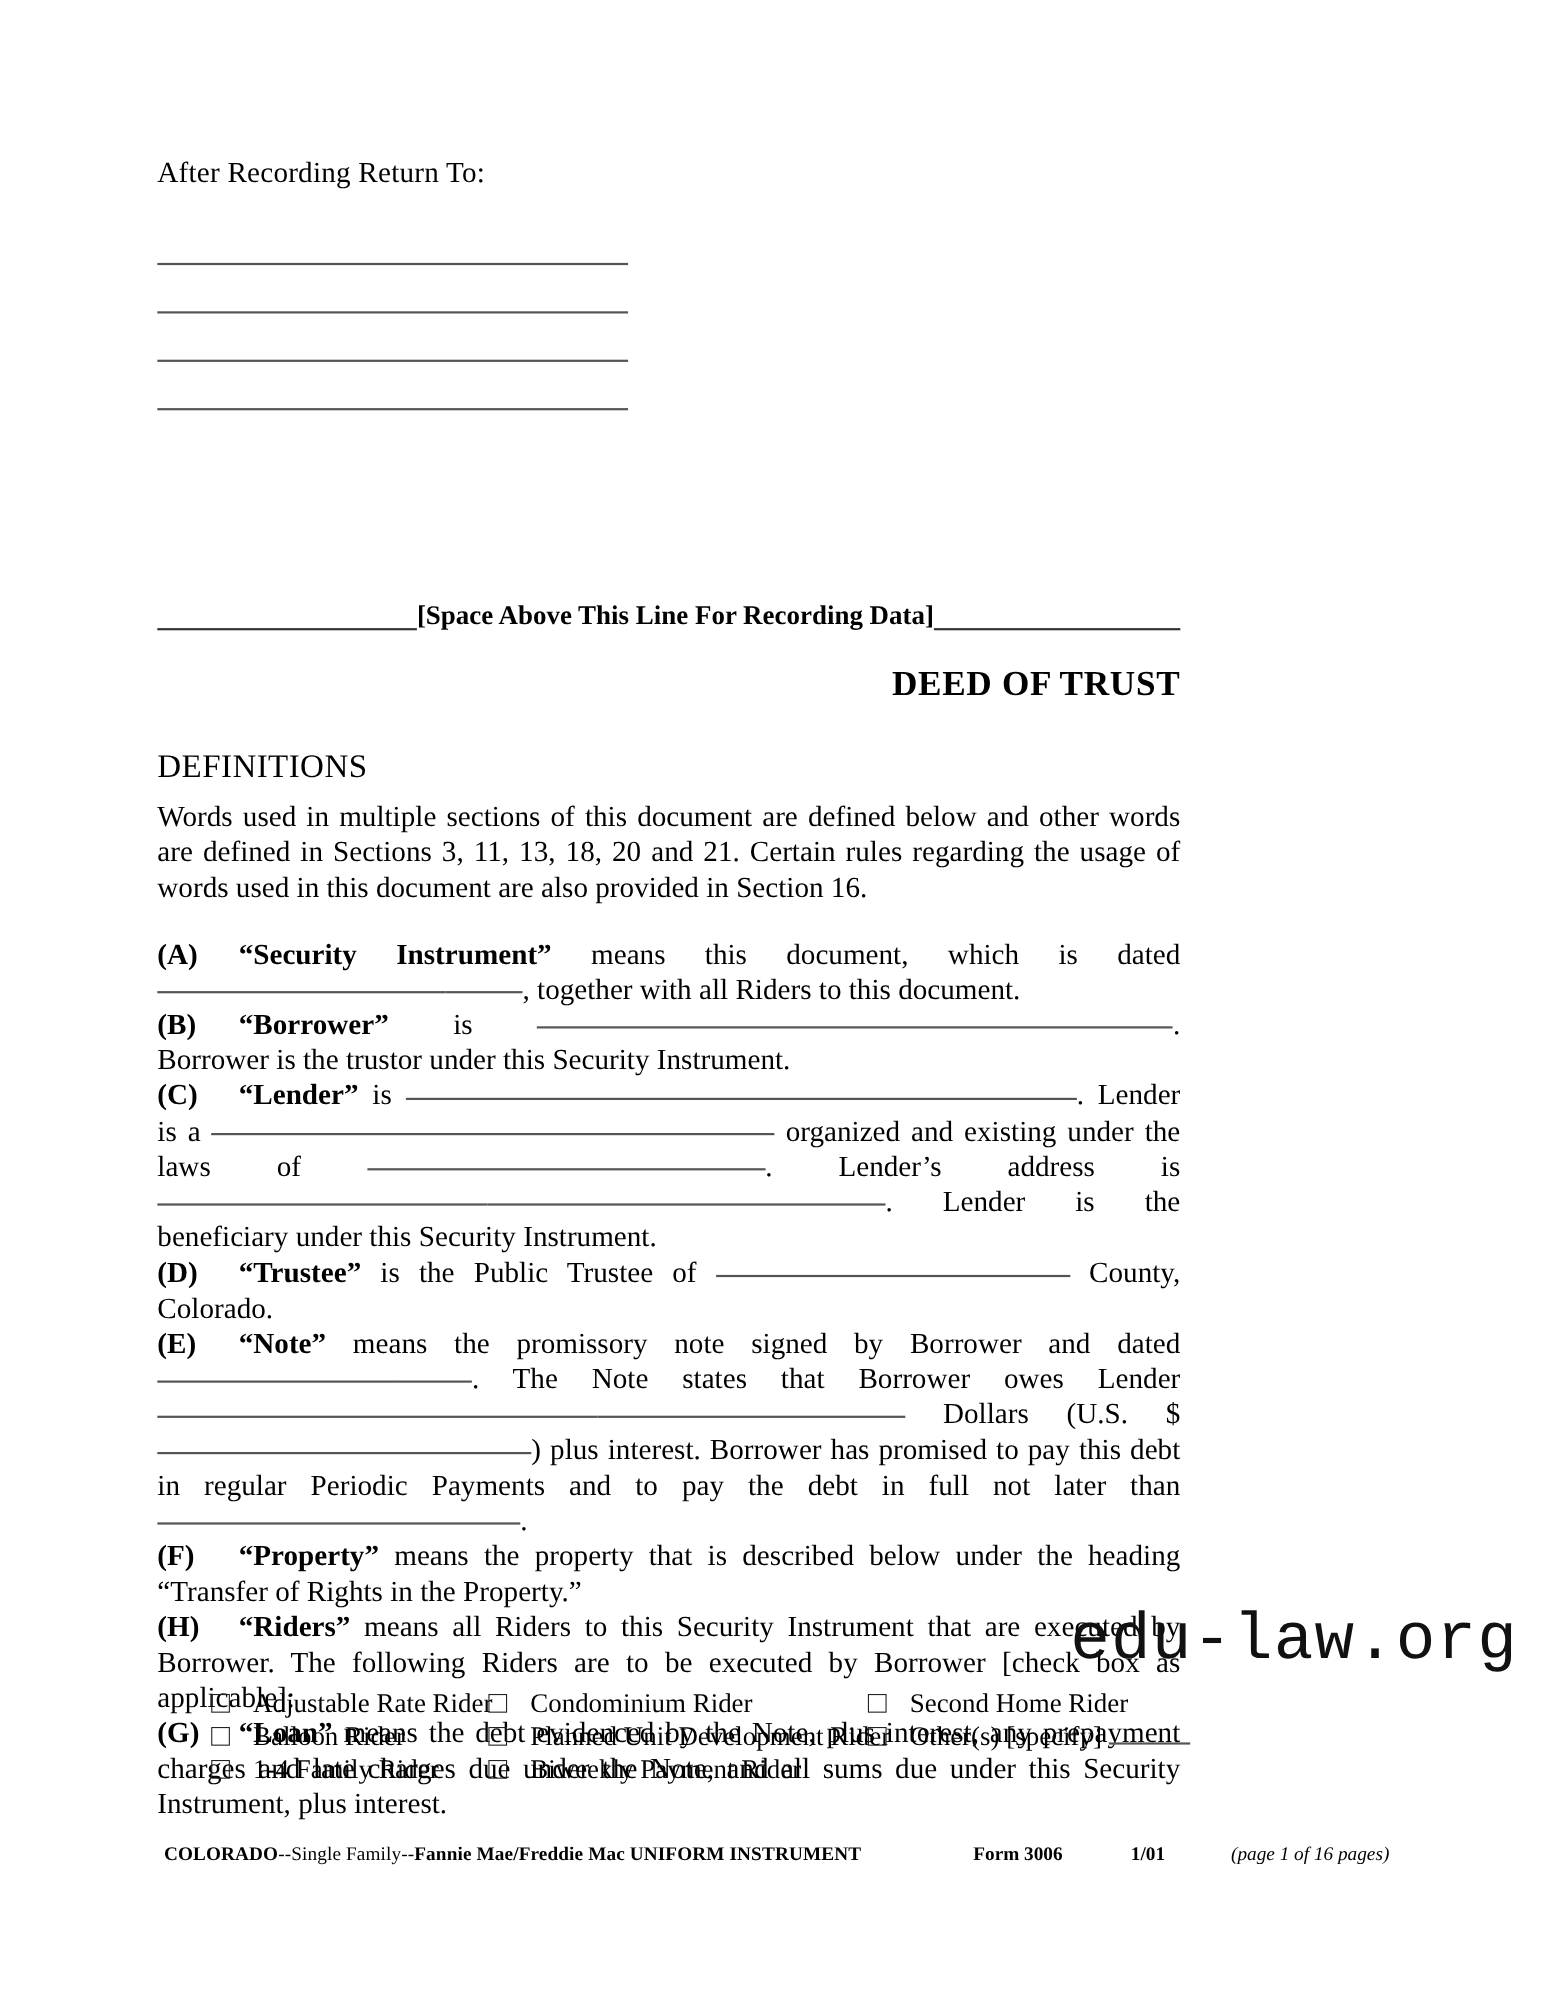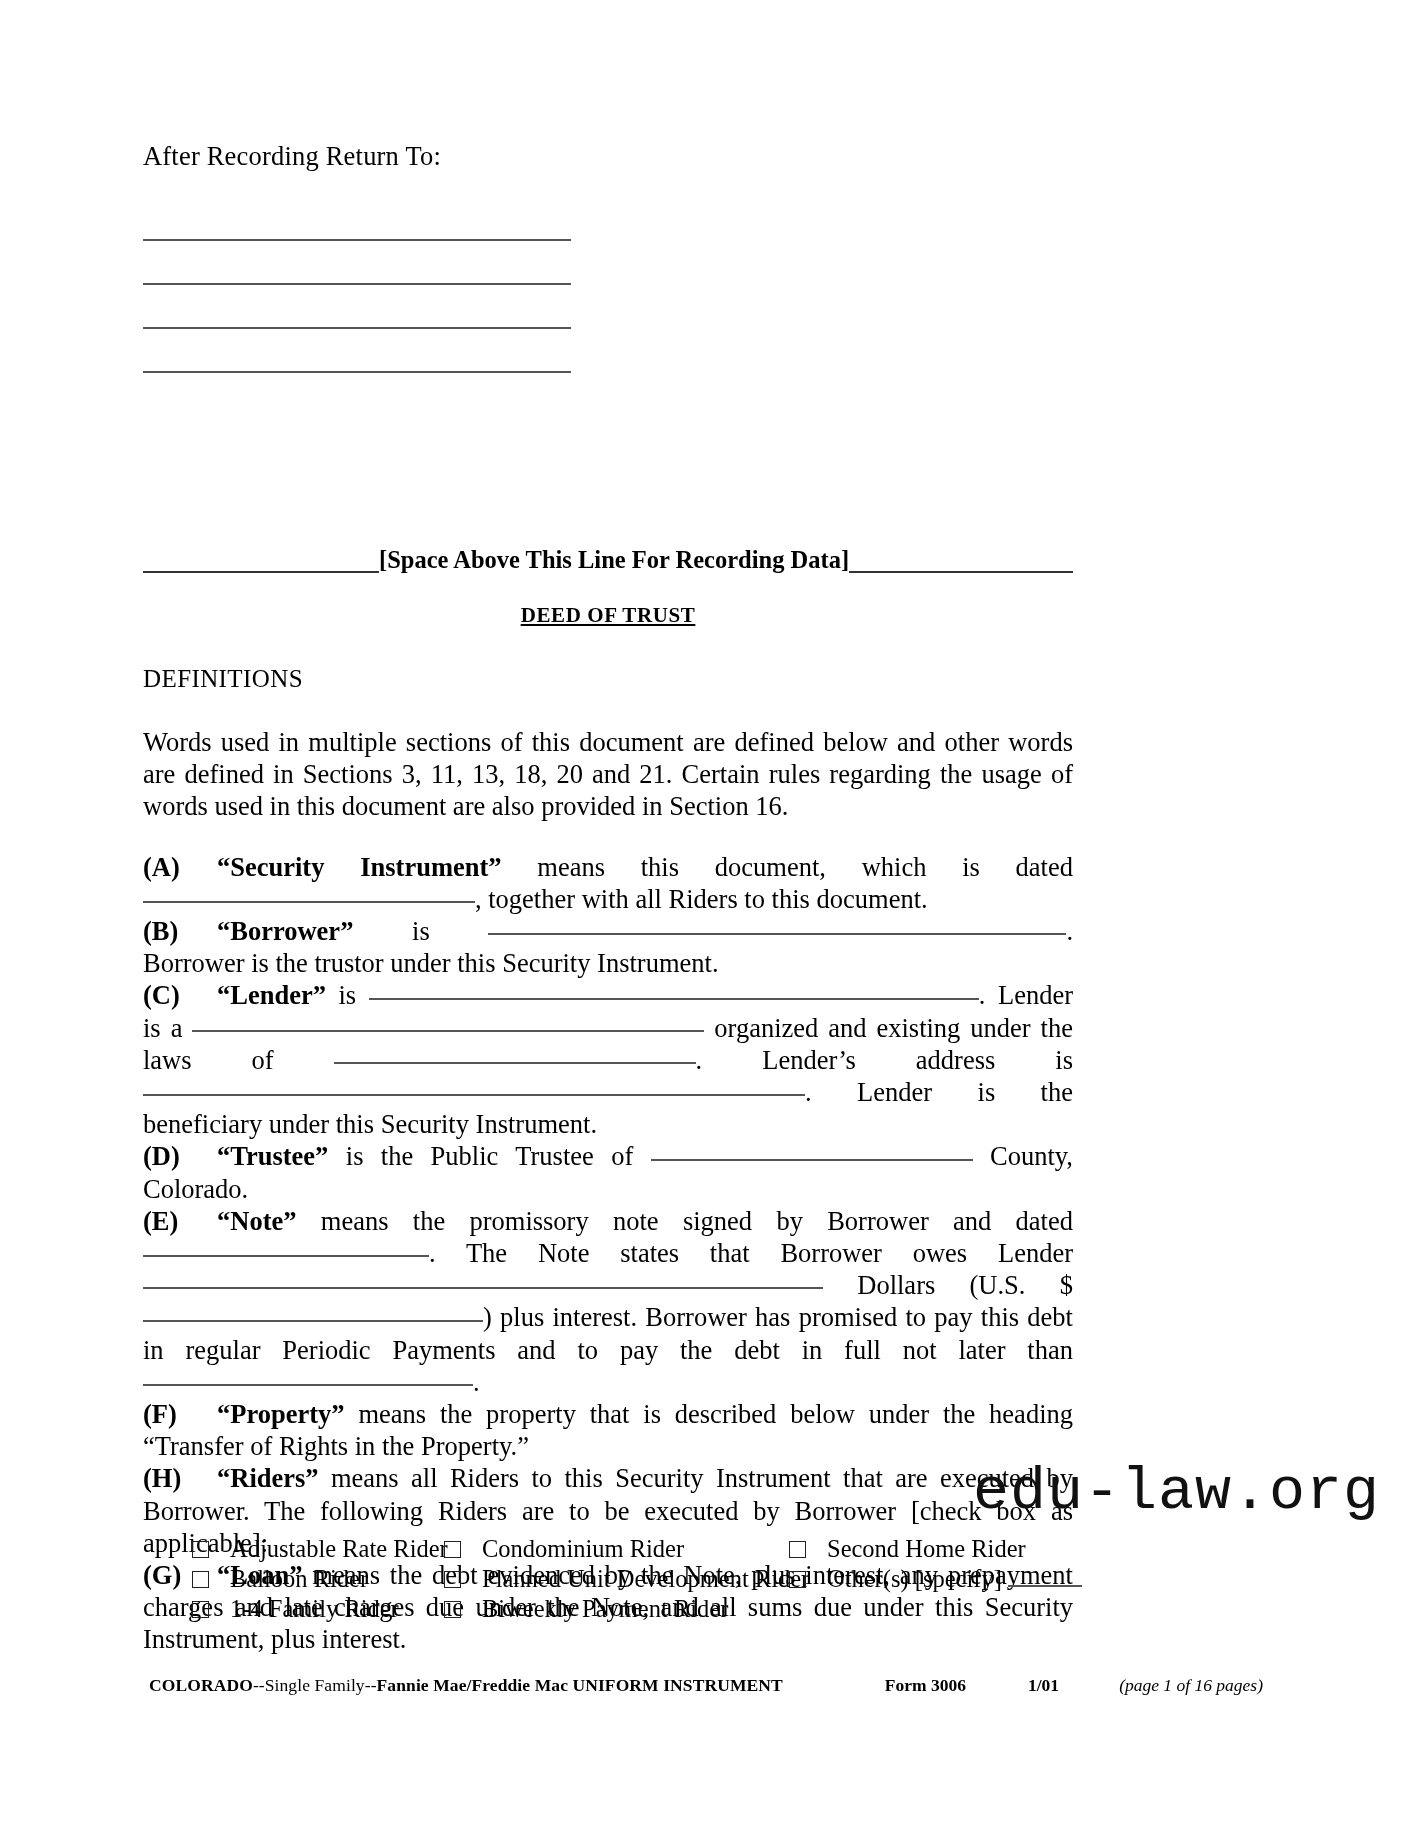--- a/index.html
+++ b/index.html
@@ -77,33 +77,32 @@
     padding: 0 0px;
     line-height: 1;
   }
 
   
   .doc-title {
     position: absolute;
     left: 143px;
     top: 603px;
     width: 930px;
-    text-align: center;
-    font-weight: bold;
-    font-size: 21px;
+    text-align: right;
+    font-weight: bold;
+    font-size: 32px;
     letter-spacing: 0.6px;
-    text-decoration: underline;
   }
 
   
   .definitions-heading {
     position: absolute;
     left: 143px;
-    top: 665px;
-    font-size: 25px;
+    top: 680px;
+    font-size: 30px;
     letter-spacing: 0.4px;
   }
 
   
   .body-block {
     position: absolute;
     left: 143px;
     top: 726px;
     width: 930px;
     font-size: 26.5px;

